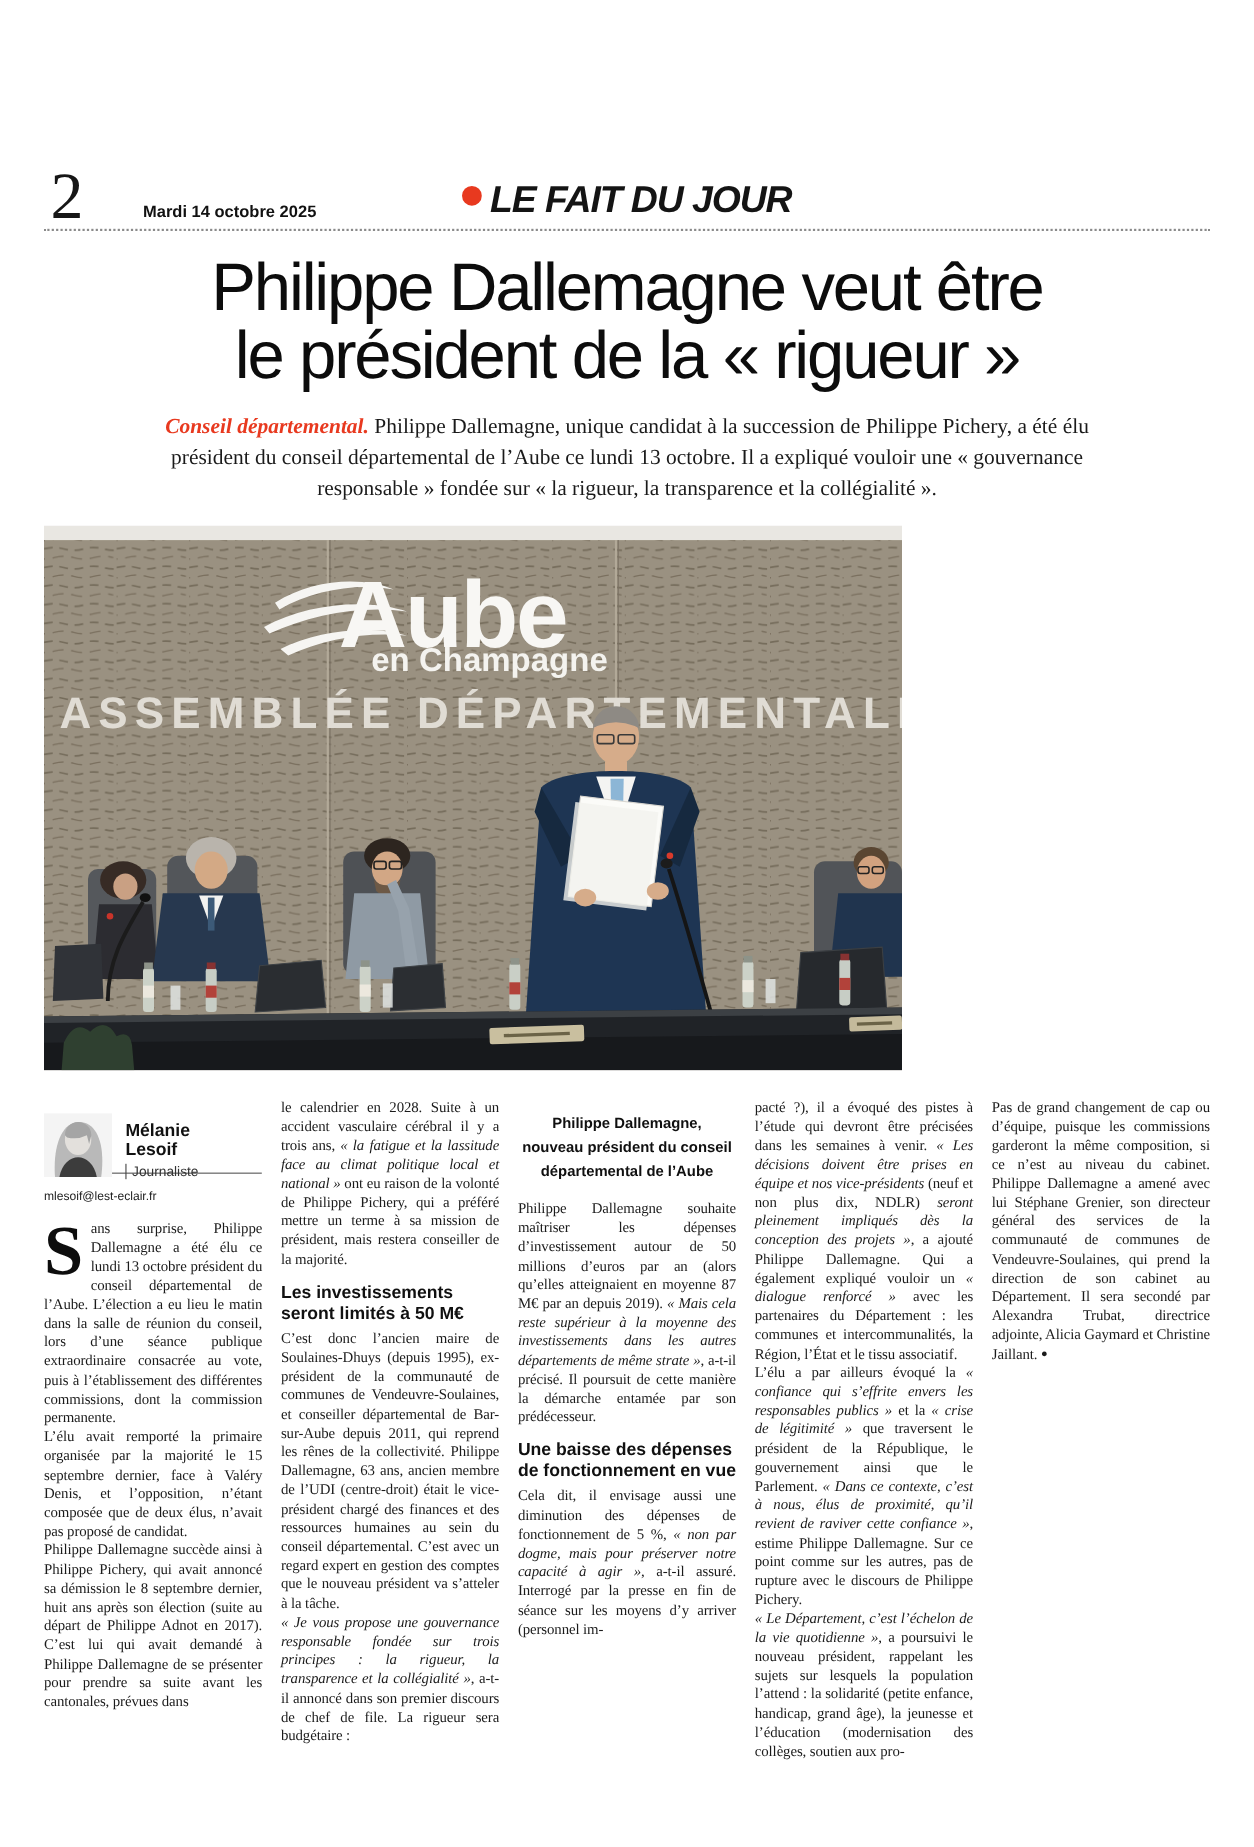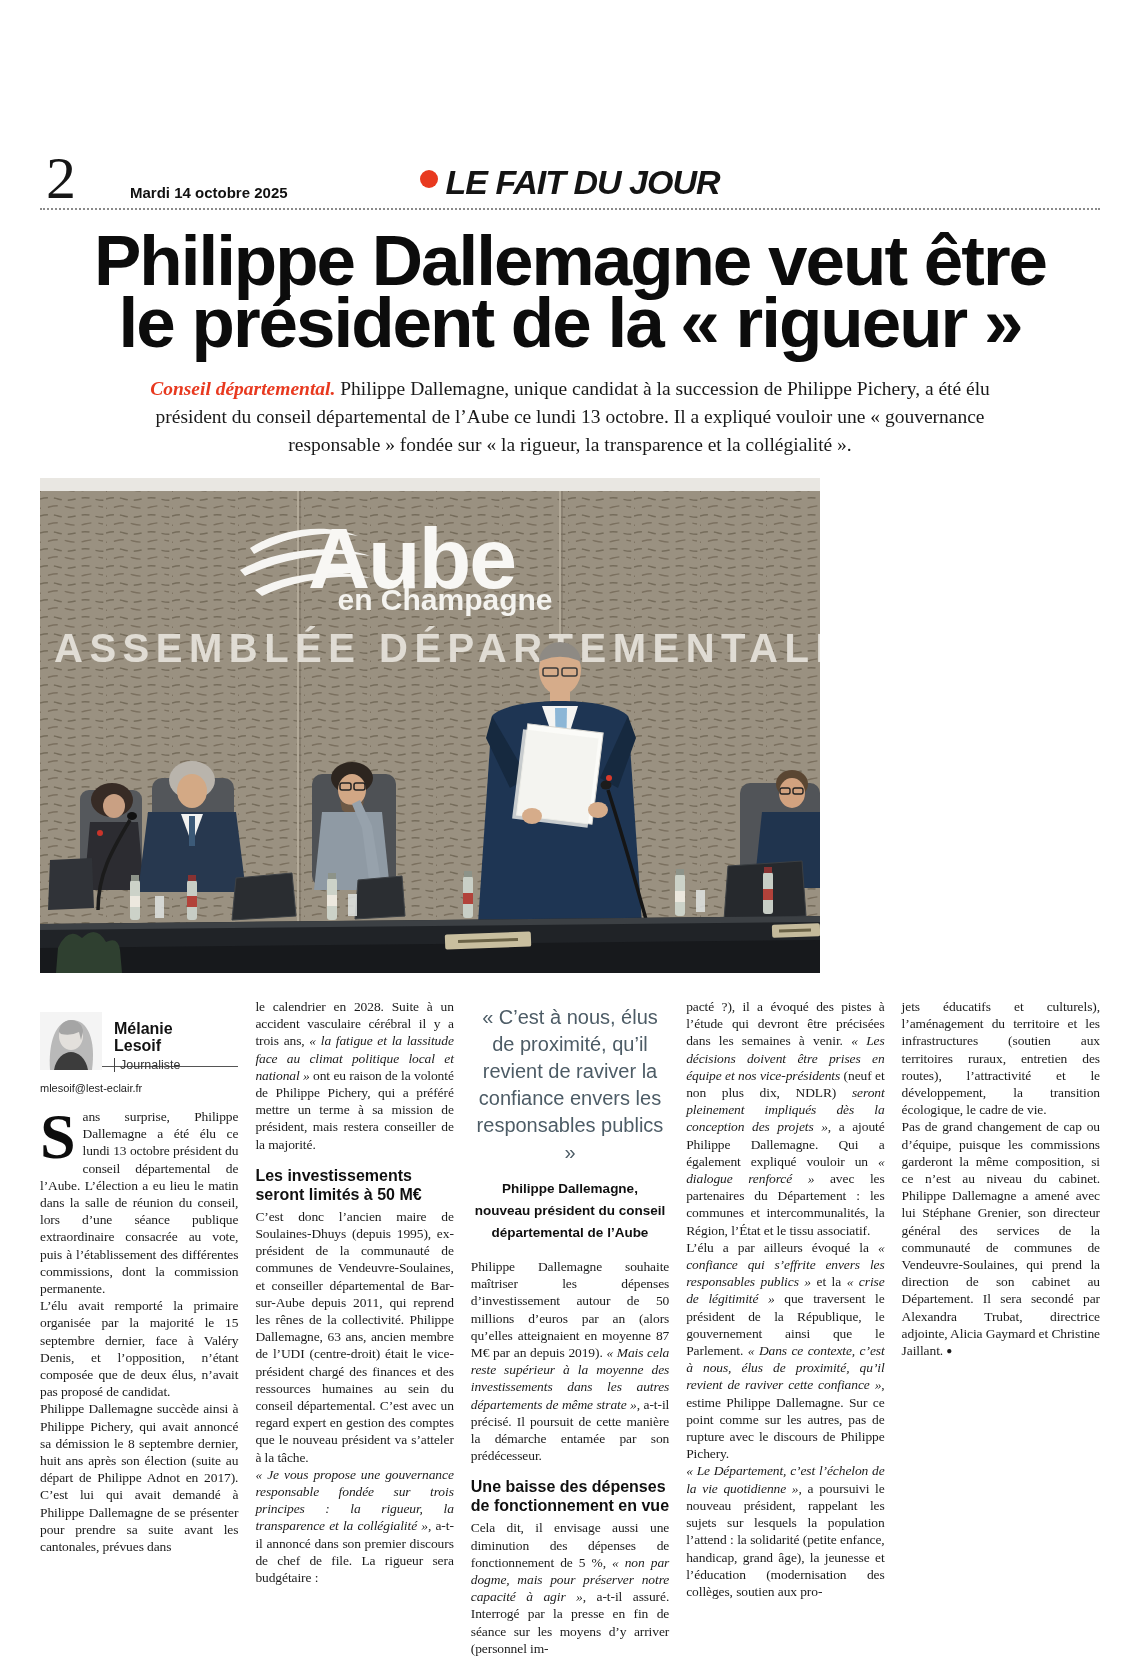--- a/index.html
+++ b/index.html
@@ -15,21 +15,21 @@
   .dateline { position:absolute; left:130px; top:184px; font-family:"Liberation Sans",sans-serif;
     font-size:15px; font-weight:700; color:#111; }
   .section { position:absolute; left:0; right:0; top:163px; text-align:center; white-space:nowrap;font-style:italic; }
   .section .dot { display:inline-block; width:18px; height:18px; border-radius:50%;
     background:#e8391f; vertical-align:6px; margin-right:7px; }
   .section .label { font-family:"Liberation Sans",sans-serif; font-size:34px; font-weight:900;
     letter-spacing:-1px; color:#141414; }
   .toprule { position:absolute; left:40px; right:40px; top:208px; border-top:2px dotted #8a8a8a; }
   
   .headline { position:absolute; left:0; right:0; top:230px; text-align:center;
-    font-family:"Liberation Sans",sans-serif; font-weight:700; font-size:71px;
+    font-family:"Liberation Sans",sans-serif; font-weight:400; font-size:61px;
     line-height:62px; letter-spacing:-2px; color:#0c0c0c; }
   .lede { position:absolute; left:115px; width:910px; top:375px; text-align:center;
     font-size:19.5px; line-height:28px; color:#1a1a1a; }
   .lede .kicker { color:#e8391f; font-weight:700;font-style:italic; }
   
   .photo { position:absolute; left:40px; top:478px; width:780px; height:350px; }
   .caption { position:absolute; left:843px; top:560px; width:196px; font-size:13.5px;
     line-height:17.5px; color:#222; }
   .caption .credit { font-family:"Liberation Sans",sans-serif; font-weight:700; font-size:12.5px; }
   
@@ -259,35 +259,33 @@
     </div>
 
     <div>
       <p class="body"><span>le calendrier en 2028. Suite à un accident vasculaire cérébral il y a trois ans, </span><span class="it">« la fatigue et la lassitude face au climat politique local et national »</span><span> ont eu raison de la volonté de Philippe Pichery, qui a préféré mettre un terme à sa mission de président, mais restera conseiller de la majorité.</span></p>
       <h3 class="subhead">Les investissements seront limités à 50 M€</h3>
       <p class="body"><span>C’est donc l’ancien maire de Soulaines-Dhuys (depuis 1995), ex-président de la communauté de communes de Vendeuvre-Soulaines, et conseiller départemental de Bar-sur-Aube depuis 2011, qui reprend les rênes de la collectivité. Philippe Dallemagne, 63 ans, ancien membre de l’UDI (centre-droit) était le vice-président chargé des finances et des ressources humaines au sein du conseil départemental. C’est avec un regard expert en gestion des comptes que le nouveau président va s’atteler à la tâche.</span></p>
       <p class="body"><span class="it">« Je vous propose une gouvernance responsable fondée sur trois principes : la rigueur, la transparence et la collégialité »</span><span>, a-t-il annoncé dans son premier discours de chef de file. La rigueur sera budgétaire :</span></p>
     </div>
 
     <div>
-      <div class="pullquote">« C’est à nous, élus de proximité, qu’il revient de raviver la confiance envers les responsables publics »</div>
       <div class="pq-attr">
         <div>Philippe Dallemagne,</div>
         <div>nouveau président du conseil départemental de l’Aube</div>
       </div>
       <p class="body mt"><span>Philippe Dallemagne souhaite maîtriser les dépenses d’investissement autour de 50 millions d’euros par an (alors qu’elles atteignaient en moyenne 87 M€ par an depuis 2019). </span><span class="it">« Mais cela reste supérieur à la moyenne des investissements dans les autres départements de même strate »</span><span>, a-t-il précisé. Il poursuit de cette manière la démarche entamée par son prédécesseur.</span></p>
       <h3 class="subhead">Une baisse des dépenses de fonctionnement en vue</h3>
       <p class="body"><span>Cela dit, il envisage aussi une diminution des dépenses de fonctionnement de 5 %, </span><span class="it">« non par dogme, mais pour préserver notre capacité à agir »</span><span>, a-t-il assuré. Interrogé par la presse en fin de séance sur les moyens d’y arriver (personnel im-</span></p>
     </div>
 
     <div>
       <p class="body"><span>pacté ?), il a évoqué des pistes à l’étude qui devront être précisées dans les semaines à venir. </span><span class="it">« Les décisions doivent être prises en équipe et nos vice-présidents </span><span>(neuf et non plus dix, NDLR) </span><span class="it">seront pleinement impliqués dès la conception des projets »</span><span>, a ajouté Philippe Dallemagne. Qui a également expliqué vouloir un </span><span class="it">« dialogue renforcé »</span><span> avec les partenaires du Département : les communes et intercommunalités, la Région, l’État et le tissu associatif.</span></p>
       <p class="body"><span>L’élu a par ailleurs évoqué la </span><span class="it">« confiance qui s’effrite envers les responsables publics »</span><span> et la </span><span class="it">« crise de légitimité »</span><span> que traversent le président de la République, le gouvernement ainsi que le Parlement. </span><span class="it">« Dans ce contexte, c’est à nous, élus de proximité, qu’il revient de raviver cette confiance »</span><span>, estime Philippe Dallemagne. Sur ce point comme sur les autres, pas de rupture avec le discours de Philippe Pichery.</span></p>
       <p class="body"><span class="it">« Le Département, c’est l’échelon de la vie quotidienne »</span><span>, a poursuivi le nouveau président, rappelant les sujets sur lesquels la population l’attend : la solidarité (petite enfance, handicap, grand âge), la jeunesse et l’éducation (modernisation des collèges, soutien aux pro-</span></p>
     </div>
 
     <div>
-      <p class="body"><span>jets éducatifs et culturels), l’aménagement du territoire et les infrastructures (soutien aux territoires ruraux, entretien des routes), l’attractivité et le développement, la transition écologique, le cadre de vie.</span></p>
       <p class="body"><span><span>Pas de grand changement de cap ou d’équipe, puisque les commissions garderont la même composition, si ce n’est au niveau du cabinet. Philippe Dallemagne a amené avec lui Stéphane Grenier, son directeur général des services de la communauté de communes de Vendeuvre-Soulaines, qui prend la direction de son cabinet au Département. Il sera secondé par Alexandra Trubat, directrice adjointe, Alicia Gaymard et Christine Jaillant. </span></span><span class="endmark">●</span></p>
     </div>
 
   </div>
 </div>
 
 </body></html>

